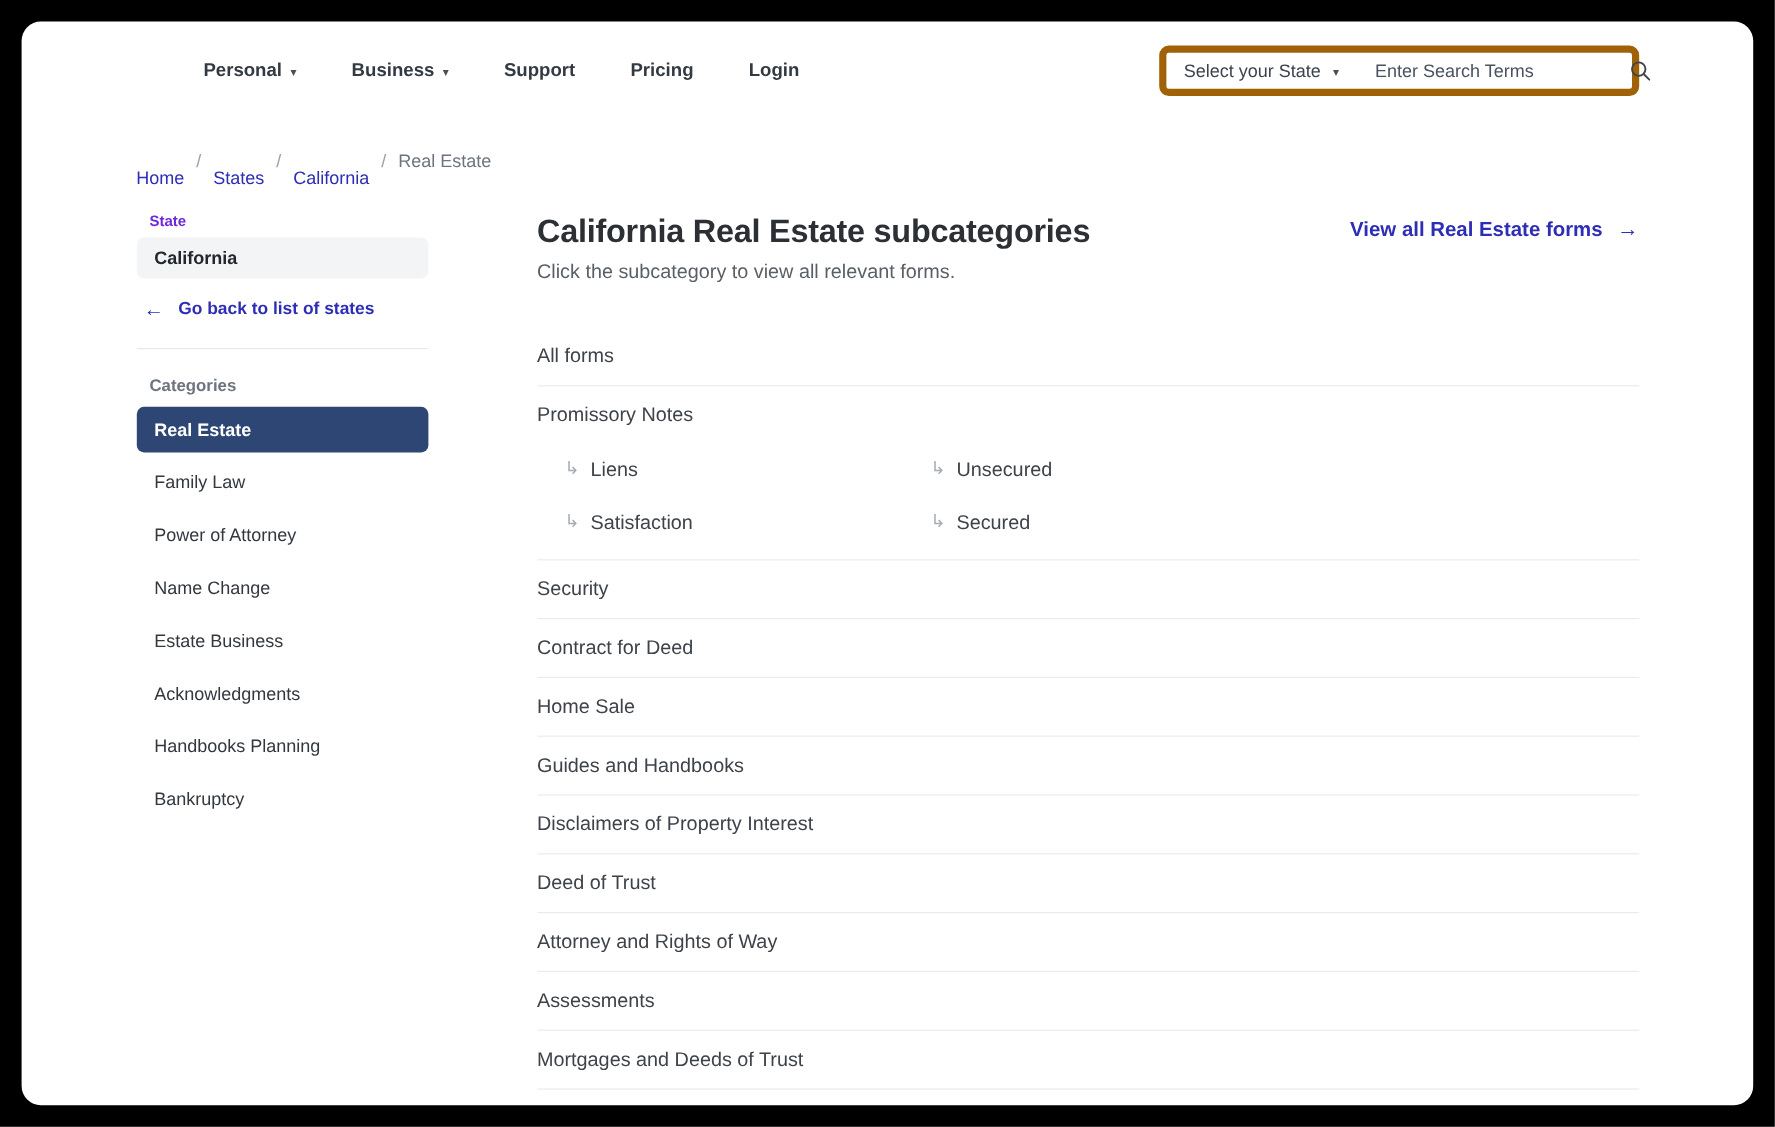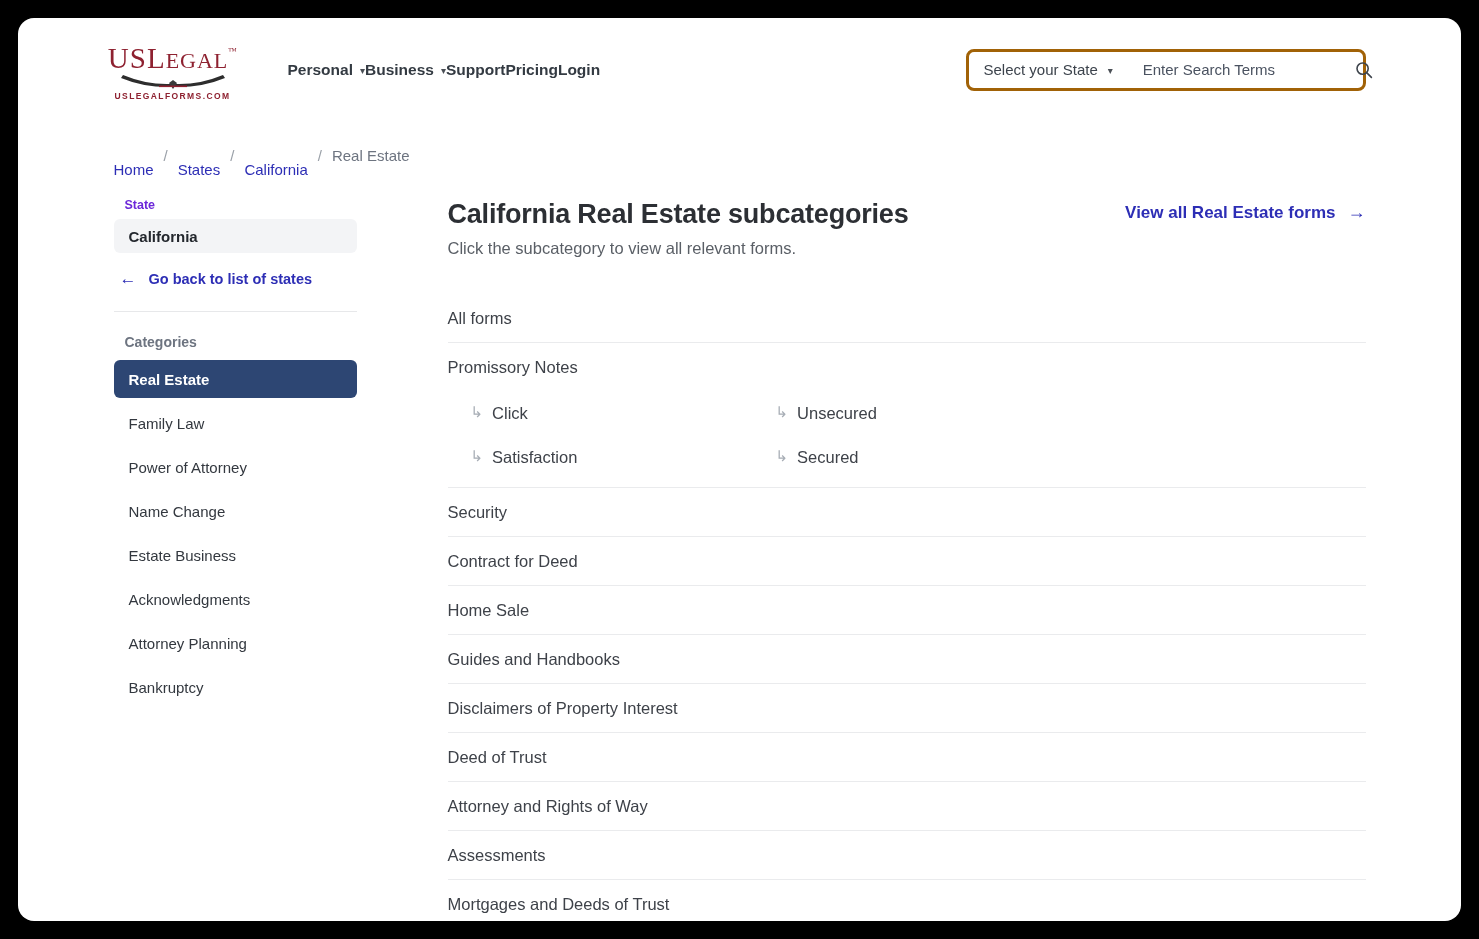--- a/index.html
+++ b/index.html
@@ -21,29 +21,29 @@
   
   .header { display: flex; align-items: center; }
   .logo { display: inline-flex; flex-direction: column; align-items: center; cursor: pointer; width: 118px; }
   .logo-word { font-family: "Liberation Serif", "DejaVu Serif", serif; color: #8E2130; line-height: 26px; white-space: nowrap; }
   .logo-word .big { font-size: 29px; letter-spacing: 1px; }
   .logo-word .small { font-size: 22px; letter-spacing: 1px; }
   .logo-word .tm { font-size: 9px; vertical-align: 14px; letter-spacing: 0; }
   .logo-eagle { margin-top: -2px; }
   .logo-domain { color: #8E2130; font-size: 8.5px; font-weight: bold; letter-spacing: 1.4px; margin-top: 1px; white-space: nowrap; }
 
-  .nav { display: flex; align-items: center; margin-left: 56px; }
+  .nav { display: flex; align-items: center; gap: 46px; margin-left: 56px; }
   .nav-item { display: inline-flex; align-items: center; gap: 7px; font-size: 15.5px; font-weight: 600; color: #333a42; cursor: pointer; text-decoration: none; }
   .caret { font-size: 10px; color: #4a4f56; transform: translateY(1px); }
 
   .spacer { flex: 1; }
 
   .search-box {
     width: 400px; height: 42px;
-    border: 3px solid #a16207; border-radius: 8px;
+    border: 6px solid #a16207; border-radius: 8px;
     display: flex; align-items: center;
     background: #fff;
   }
   .state-select { display: flex; align-items: center; gap: 10px; padding: 0 16px 0 15px; height: 100%; cursor: pointer; font-size: 15px; color: #3c434c; white-space: nowrap; }
   .search-divider { width: 1px; height: 26px; background: #d9dce0; }
   .search-input {
     flex: 1; border: 0; outline: 0; height: 100%;
     padding: 0 8px 0 14px; font-size: 15px; color: #3c434c;
     font-family: "Liberation Sans", "DejaVu Sans", sans-serif;
     background: transparent;
@@ -102,30 +102,20 @@
   .child { display: flex; align-items: center; gap: 9px; line-height: 22px; }
   .sub-arrow { color: #a7adb5; font-size: 15px; transform: translateY(-1px); }
 </style>
 </head>
 <body>
 
 <div class="page">
   <div class="container">
 
     <div class="header">
-      <a class="logo">
-        <span class="logo-word"><span class="big">USL</span><span class="small">EGAL</span><span class="tm">™</span></span>
-        <svg class="logo-eagle" width="104" height="16" viewBox="0 0 104 16">
-          <path d="M2,1 Q26,11 50,10 L52,13 Q24,14 0,4 Z" fill="#2d2d2d"></path>
-          <path d="M102,1 Q78,11 54,10 L52,13 Q80,14 104,4 Z" fill="#2d2d2d"></path>
-          <path d="M48,9 L52,6 L56,9 L52,15 Z" fill="#3a3a3a"></path>
-          <rect x="38" y="11.5" width="28" height="1.6" fill="#8E2130"></rect>
-        </svg>
-        <span class="logo-domain">USLEGALFORMS.COM</span>
-      </a>
 
       <nav class="nav">
         <a class="nav-item">
           <span>Personal</span>
           <span class="caret">▾</span>
         </a>
         <a class="nav-item">
           <span>Business</span>
           <span class="caret">▾</span>
         </a>
@@ -181,21 +171,21 @@
         </a>
         <hr class="side-hr">
         <div class="cats-label">Categories</div>
         <div class="cat-list">
           <div class="cat-item selected">Real Estate</div>
           <div class="cat-item">Family Law</div>
           <div class="cat-item">Power of Attorney</div>
           <div class="cat-item">Name Change</div>
           <div class="cat-item">Estate Business</div>
           <div class="cat-item">Acknowledgments</div>
-          <div class="cat-item">Attorney Planning</div>
+          <div class="cat-item">Handbooks Planning</div>
           <div class="cat-item">Bankruptcy</div>
         </div>
       </aside>
 
       <main class="main">
         <div class="main-header">
           <h1 class="page-title">California Real Estate subcategories</h1>
           <a class="view-all">
             <span>View all Real Estate forms</span>
             <span class="arrow">→</span>
@@ -206,21 +196,21 @@
         <div class="sub-list">
           <div class="row">
             <span class="row-label">All forms</span>
           </div>
 
           <div class="row">
             <span class="row-label">Promissory Notes</span>
             <div class="children">
               <div class="child">
                 <span class="sub-arrow">↳</span>
-                <span>Click</span>
+                <span>Liens</span>
               </div>
               <div class="child">
                 <span class="sub-arrow">↳</span>
                 <span>Unsecured</span>
               </div>
               <div class="child">
                 <span class="sub-arrow">↳</span>
                 <span>Satisfaction</span>
               </div>
               <div class="child">

